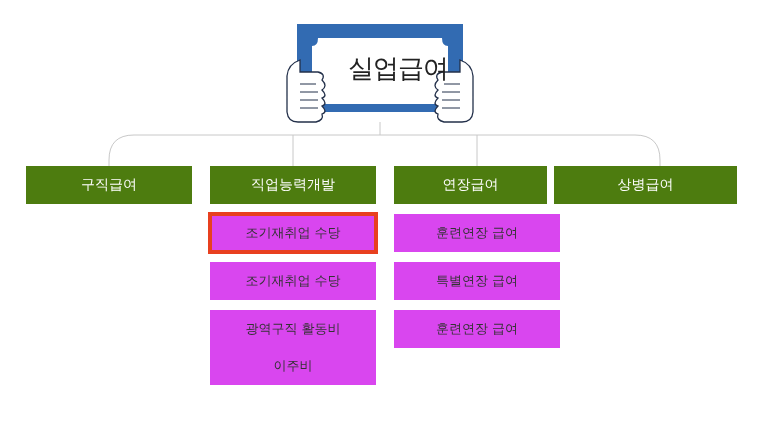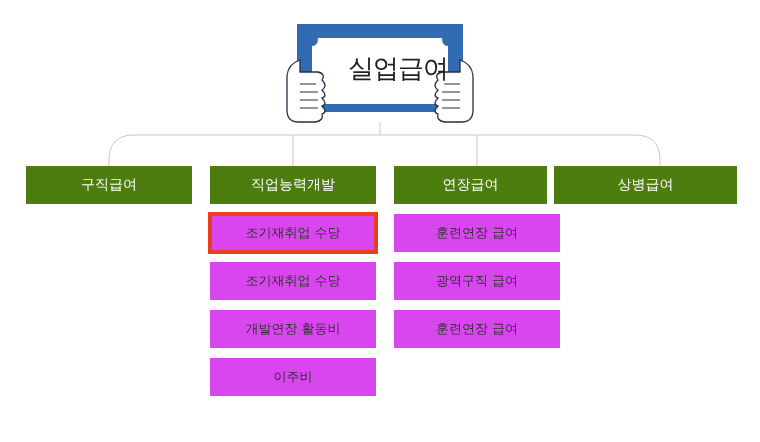--- a/index.html
+++ b/index.html
@@ -35,18 +35,18 @@
   <line x1="380" y1="122" x2="380" y2="135" stroke="#c8c8c8" stroke-width="1"></line>
 </svg>
 
 <div class="cat" style="left:26px;width:166px">구직급여</div>
 <div class="cat" style="left:210px;width:166px">직업능력개발</div>
 <div class="cat" style="left:394px;width:153px">연장급여</div>
 <div class="cat" style="left:554px;width:183px">상병급여</div>
 
 <div class="sub highlight" style="left:210px;top:214px">조기재취업 수당</div>
 <div class="sub" style="left:210px;top:262px">조기재취업 수당</div>
-<div class="sub" style="left:210px;top:310px">개발연장 활동비</div>
-<div class="sub" style="left:210px;top:358px">이주비</div>
+<div class="sub" style="left:210px;top:310px">광역구직 활동비</div>
+<div class="sub" style="left:210px;top:347px">이주비</div>
 
 <div class="sub" style="left:394px;top:214px">훈련연장 급여</div>
-<div class="sub" style="left:394px;top:262px">광역구직 급여</div>
+<div class="sub" style="left:394px;top:262px">특별연장 급여</div>
 <div class="sub" style="left:394px;top:310px">훈련연장 급여</div>
 
 </body></html>

